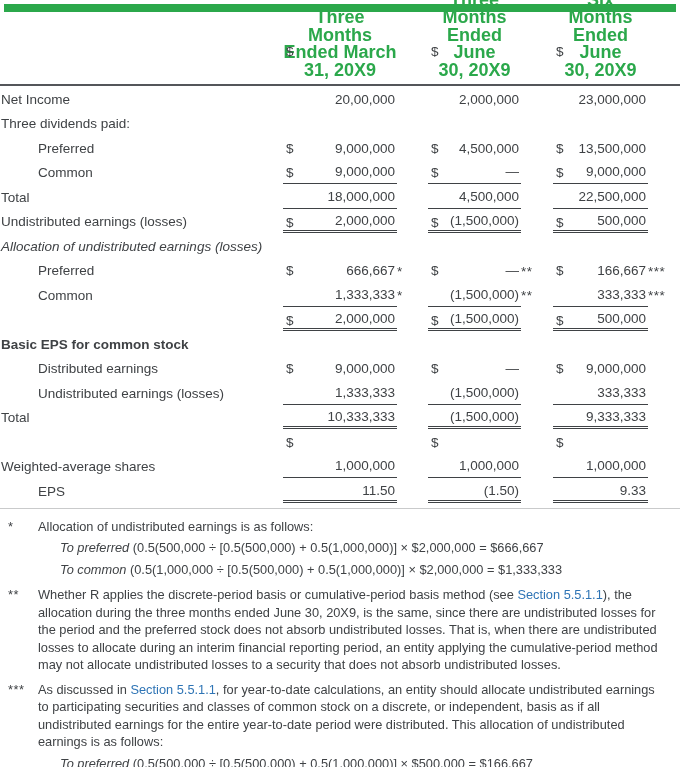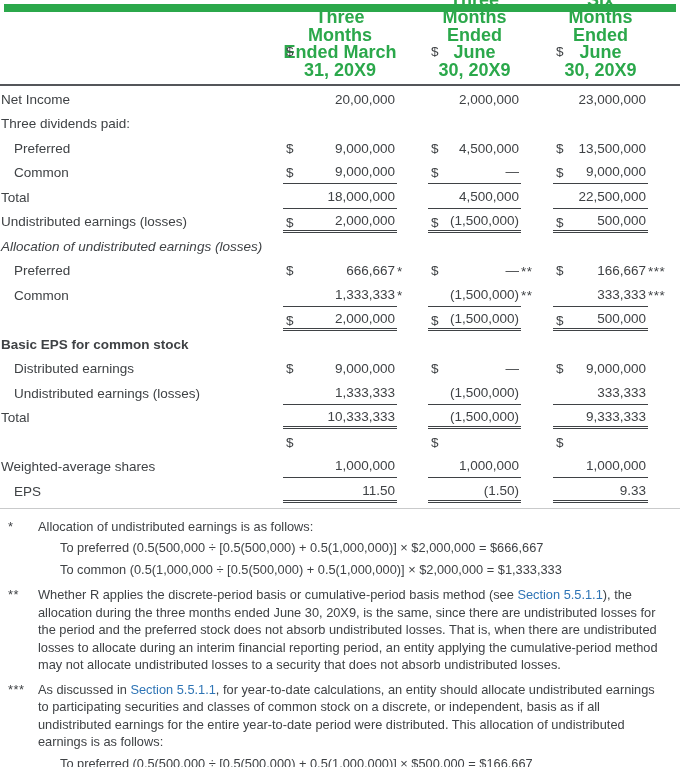--- a/index.html
+++ b/index.html
@@ -43,21 +43,21 @@
   .hdr-g1{width:32px;flex:none;}
   .hdr-rm{width:32px;flex:none;}
 
   
   .t-row{display:flex;align-items:flex-end;height:24.5px;}
   .t-row.spacer{height:24.5px;}
   .t-label{
     width:283px;flex:none;padding-left:1px;padding-bottom:4px;
     white-space:nowrap;overflow:visible;
   }
-  .t-label.ind1{padding-left:14px;}
+  .t-label.ind1{padding-left:38px;}
   .t-label.ind2{}
   .t-label.italic{font-style:italic;}
   .t-label.bold{font-weight:bold;}
   .t-cell{
     flex:none;display:flex;position:relative;
     padding:0 2px 4px 3px;
   }
   .t-cell.col0{width:114px;}
   .t-cell.col1{width:93px;}
   .t-cell.col2{width:95px;}
@@ -75,21 +75,21 @@
   }
 
   
   .fn-divider{border-top:1px solid var(--rule-light);margin-top:5px;}
   .footnotes{padding:9px 12px 0 8px;font-size:12.8px;line-height:17.5px;}
   .fn{display:flex;margin-bottom:7px;}
   .fn-marker{width:30px;flex:none;letter-spacing:.5px;}
   .fn-body{flex:1;}
   .fn-link{color:var(--link);text-decoration:none;cursor:pointer;}
   .formula{margin-top:4px;padding-left:22px;line-height:18px;}
-  .formula .lead{}
+  .formula .lead{font-style:italic;}
 </style>
 </head>
 <body>
 
 <div class="green-bar"></div>
 
 <div class="sheet">
 
   <div class="hdr-row">
     <div class="hdr-spacer"></div>

